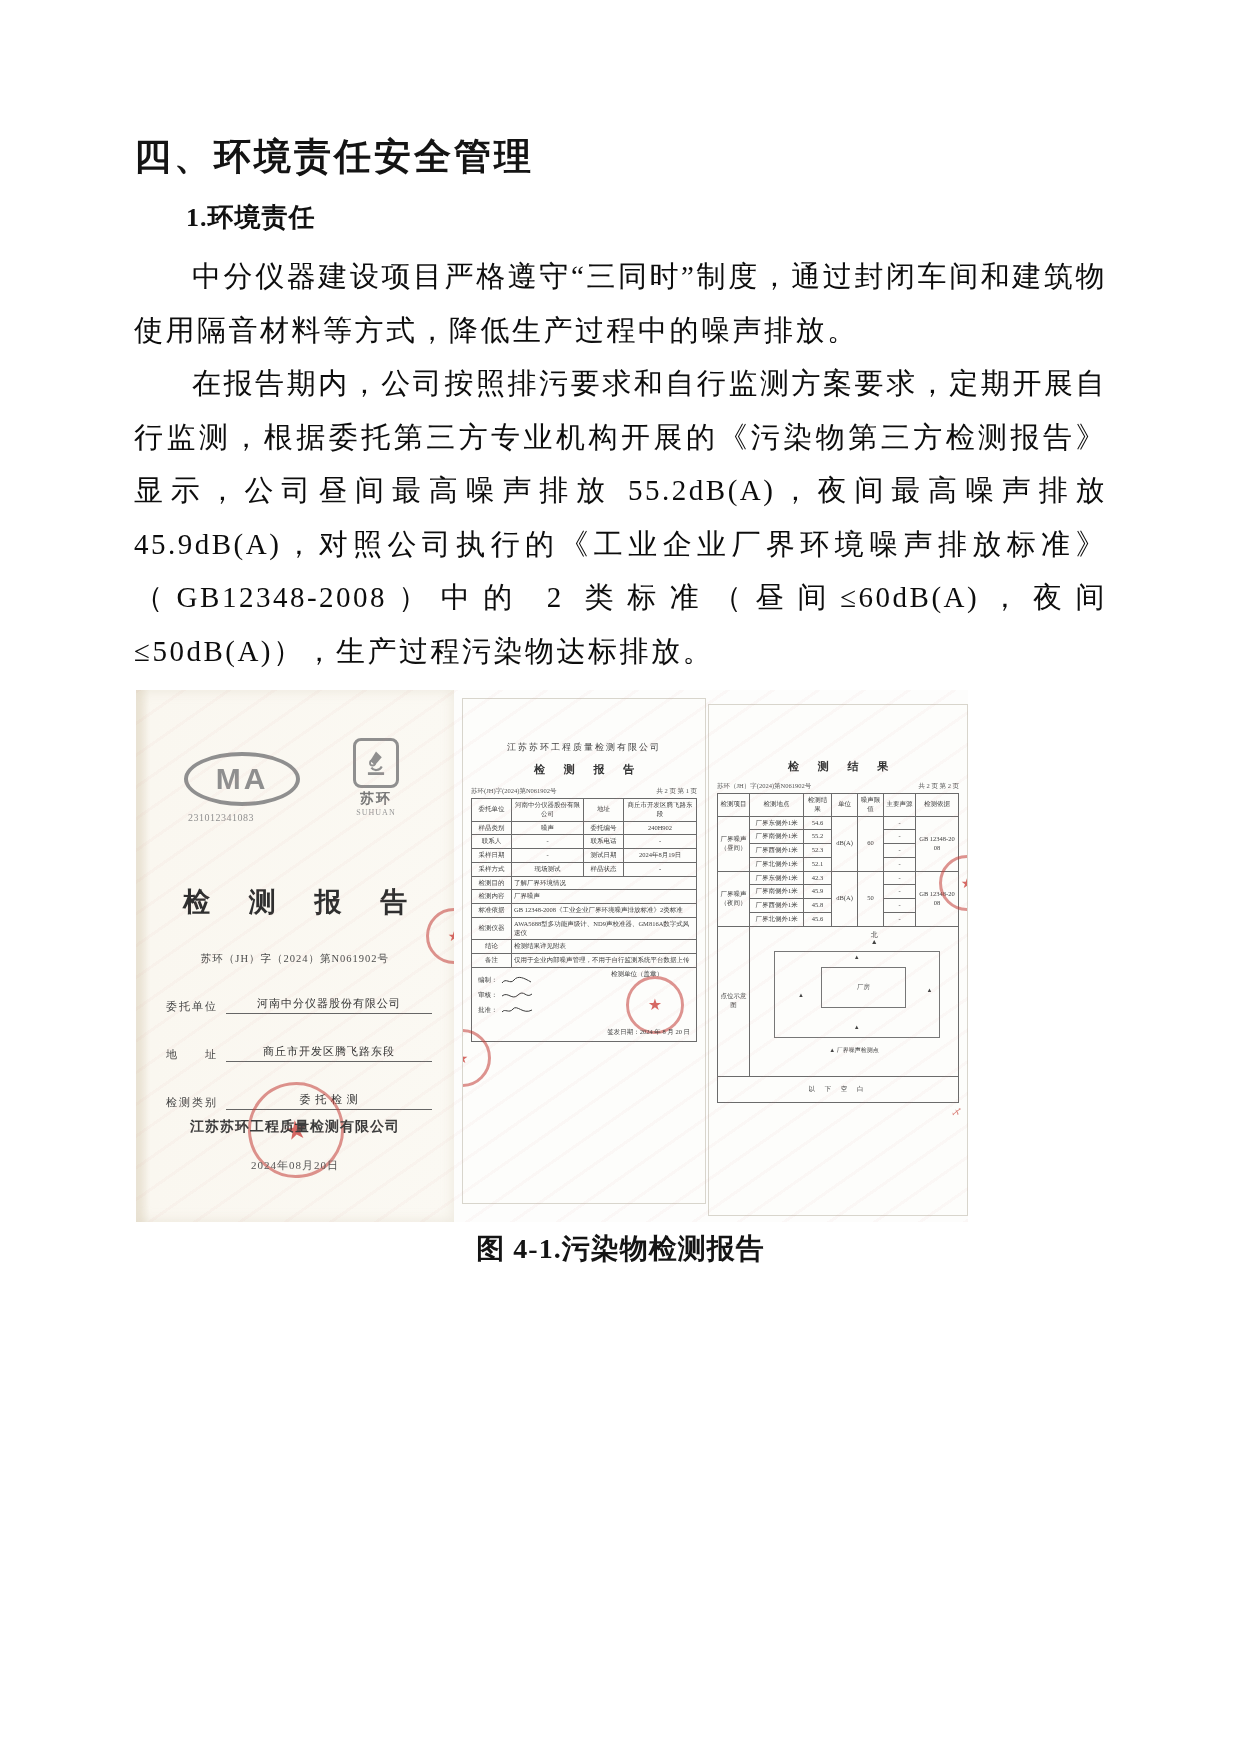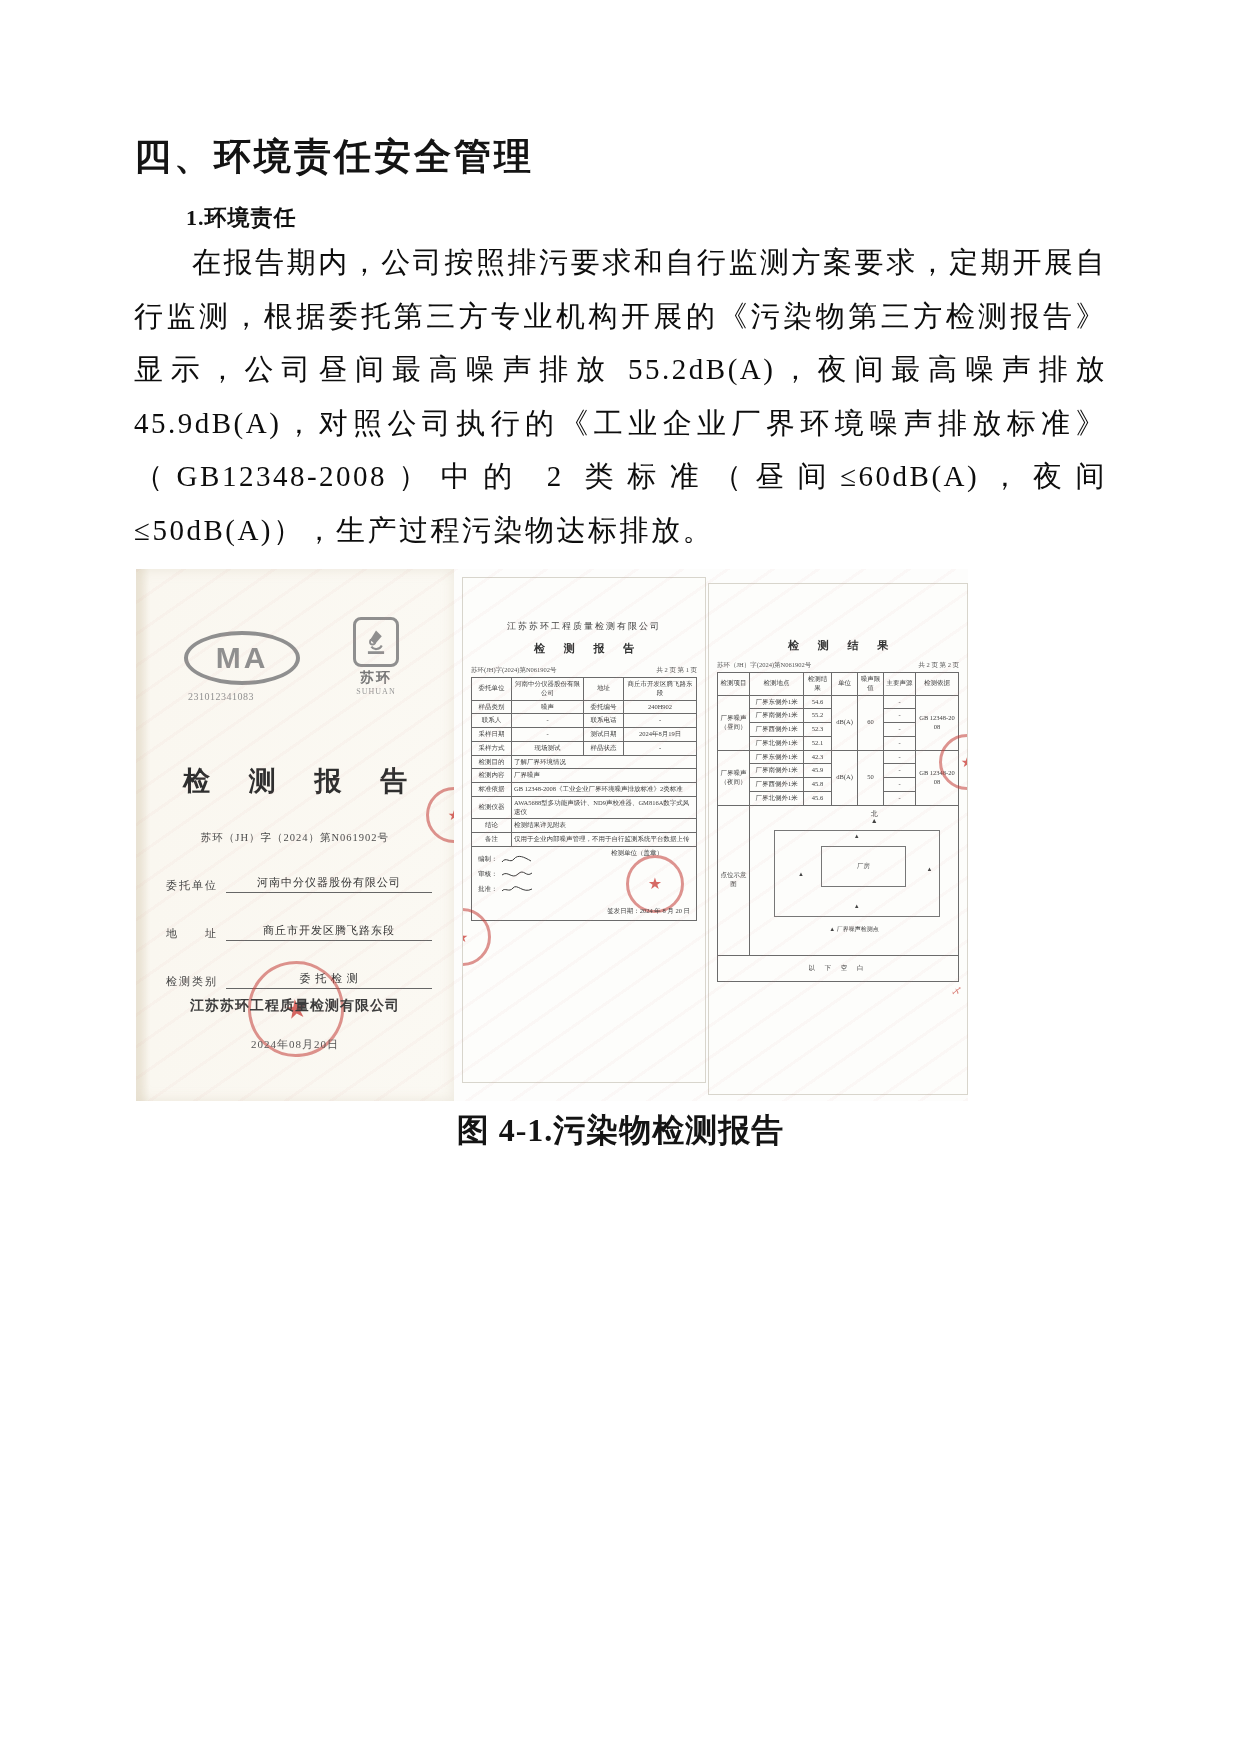--- a/index.html
+++ b/index.html
@@ -7,21 +7,21 @@
   .page {
     position:relative; width:1241px; height:1754px; background:#ffffff;
     font-family:"Liberation Serif","DejaVu Serif",serif; color:#111;
     padding:138px 134px 0 134px; overflow:hidden;
   }
   .heading {
     font-family:"Liberation Sans","DejaVu Sans",sans-serif;
     font-size:37px; font-weight:bold; letter-spacing:3px; color:#141414; line-height:38px;
   }
   .subheading {
-    margin:24px 0 0 52px; font-size:22px; font-weight:bold; line-height:36px; letter-spacing:1px;
+    margin:24px 0 0 52px; font-size:26px; font-weight:bold; line-height:36px; letter-spacing:1px;
   }
   .body-text p {
     font-size:29px; line-height:53.5px; letter-spacing:2.5px;
     text-align:justify; text-indent:2em; color:#0d0d0d;
   }
   .body-text p.first { margin-top:14px; }
 
   
   .figure-scan {
     position:relative; width:832px; height:532px; margin:12px 0 0 2px;
@@ -103,31 +103,32 @@
   .north { position:absolute; top:4px; left:58%; font-size:7px; color:#444; text-align:center; }
   .north .arr { display:block; font-size:7px; line-height:5px; }
   .outer-rect { position:absolute; left:24px; top:24px; right:18px; bottom:38px; border:0.8px solid #777; }
   .inner-rect { position:absolute; left:28%; top:18%; width:52%; height:48%; border:0.8px solid #777;
     display:flex; align-items:center; justify-content:center; font-size:6.5px; color:#555; }
   .pt { position:absolute; font-size:6px; color:#444; }
   .legend { position:absolute; bottom:22px; left:0; right:0; text-align:center; font-size:6px; color:#444; }
   .blank-row td { border-left:0.8px solid #6b6b6b; border-right:0.8px solid #6b6b6b; }
   .red-scribble { position:absolute; color:rgba(200,60,50,0.7); font-size:9px; transform:rotate(14deg); }
 
-  .figure-caption { text-align:center; font-size:32px; font-weight:bold; letter-spacing:1px; margin-top:8px; color:#141414; }
+  .figure-caption { text-align:center; font-size:28px; font-weight:bold; letter-spacing:1px; margin-top:8px; color:#141414; }
 </style>
 </head>
 <body>
 
 <div class="page">
 
   <div class="heading">四、环境责任安全管理</div>
   <div class="subheading">1.环境责任</div>
 
   <div class="body-text">
+    <p class="first">中分仪器建设项目严格遵守“三同时”制度，通过封闭车间和建筑物使用隔音材料等方式，降低生产过程中的噪声排放。</p>
     <p>在报告期内，公司按照排污要求和自行监测方案要求，定期开展自行监测，根据委托第三方专业机构开展的《污染物第三方检测报告》显示，公司昼间最高噪声排放 55.2dB(A)，夜间最高噪声排放 45.9dB(A)，对照公司执行的《工业企业厂界环境噪声排放标准》（GB12348-2008）中的 2 类标准（昼间≤60dB(A)，夜间≤50dB(A)），生产过程污染物达标排放。</p>
   </div>
 
   <div class="figure-scan">
 
     <div class="doc doc-cover">
       <div class="cover-logos">
         <div class="cma-logo">
           <span>MA</span>
         </div>

